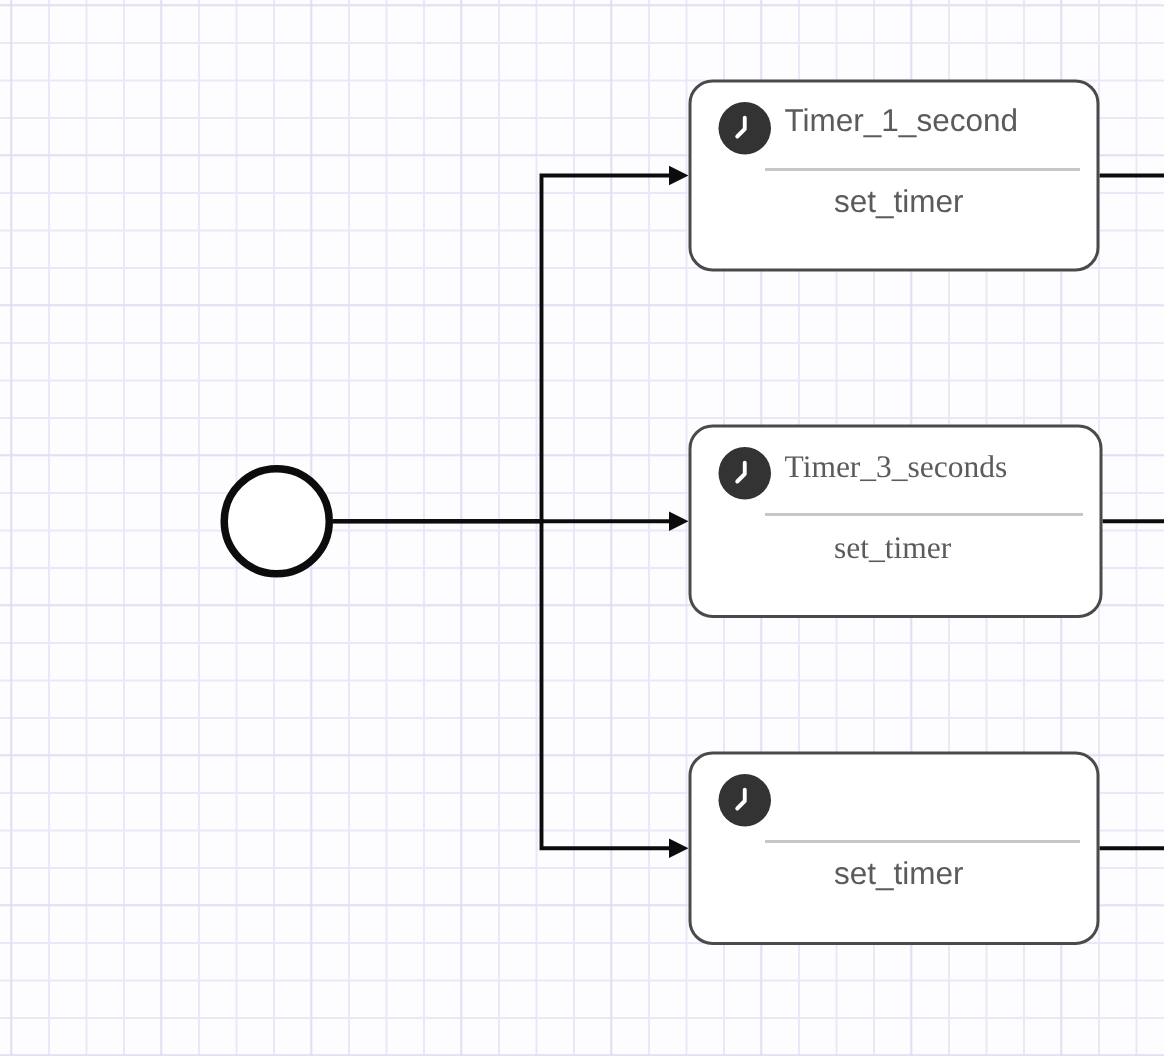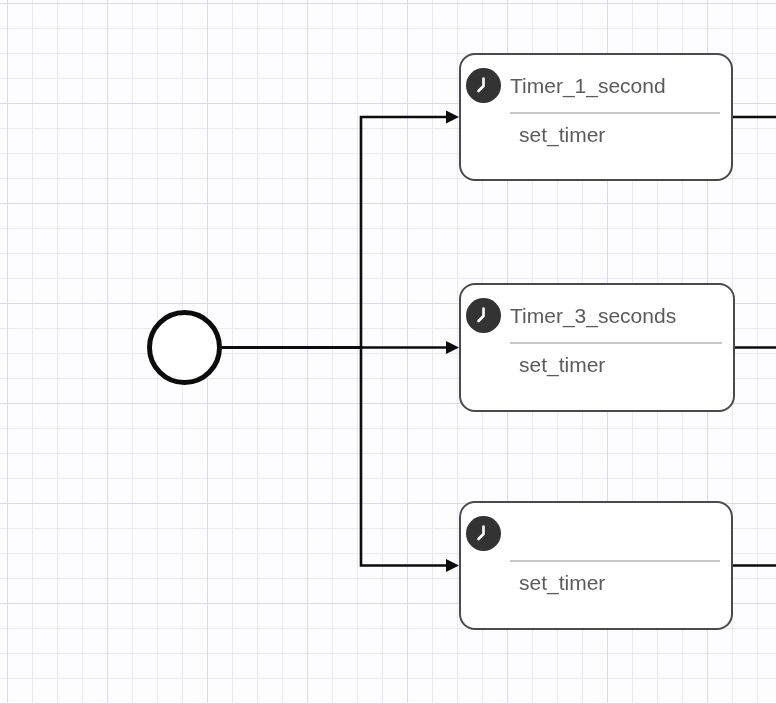--- a/index.html
+++ b/index.html
@@ -50,27 +50,27 @@
   }
   .task-node {
     position: absolute;
     box-sizing: border-box;
     background: #ffffff;
     border: 2px solid #4a4a4a;
     border-radius: 16px;
     height: 128px;
   }
   .node-1 { left: 459px; top: 53px;  width: 274px; height: 128px; }
-  .node-2 { left: 459px; top: 283px; width: 276px; height: 129px; }
+  .node-2 { left: 459px; top: 283px; width: 276px; height: 129px; font-family: Liberation Serif, serif; }
   .node-3 { left: 459px; top: 501px; width: 274px; height: 129px; }
   .node-header {
     display: flex;
-    align-items: center;
+    align-items: flex-start;
     gap: 9px;
-    padding: 13px 10px 0 5px;
+    padding: 13px 10px 0 18px;
   }
   .icon-circle {
     flex: none;
     width: 35px;
     height: 35px;
     border-radius: 50%;
     background: #333333;
     display: flex;
     align-items: center;
     justify-content: center;
@@ -85,20 +85,21 @@
     height: 2px;
     background: #c7c7c7;
     margin: 9px 11px 0 49px;
   }
   .node-subtitle {
     font-size: 21px;
     line-height: 26px;
     color: #5b5b5b;
     padding: 8px 0 0 58px;
     white-space: nowrap;
+    margin-left: 37px;
   }
 </style>
 </head>
 <body>
 
 <div class="canvas">
 
   <svg class="edges-layer" viewBox="0 0 776 704" xmlns="http://www.w3.org/2000/svg">
 
     <path class="edge" d="M 222 347.5 H 361 V 117 H 446"></path>

